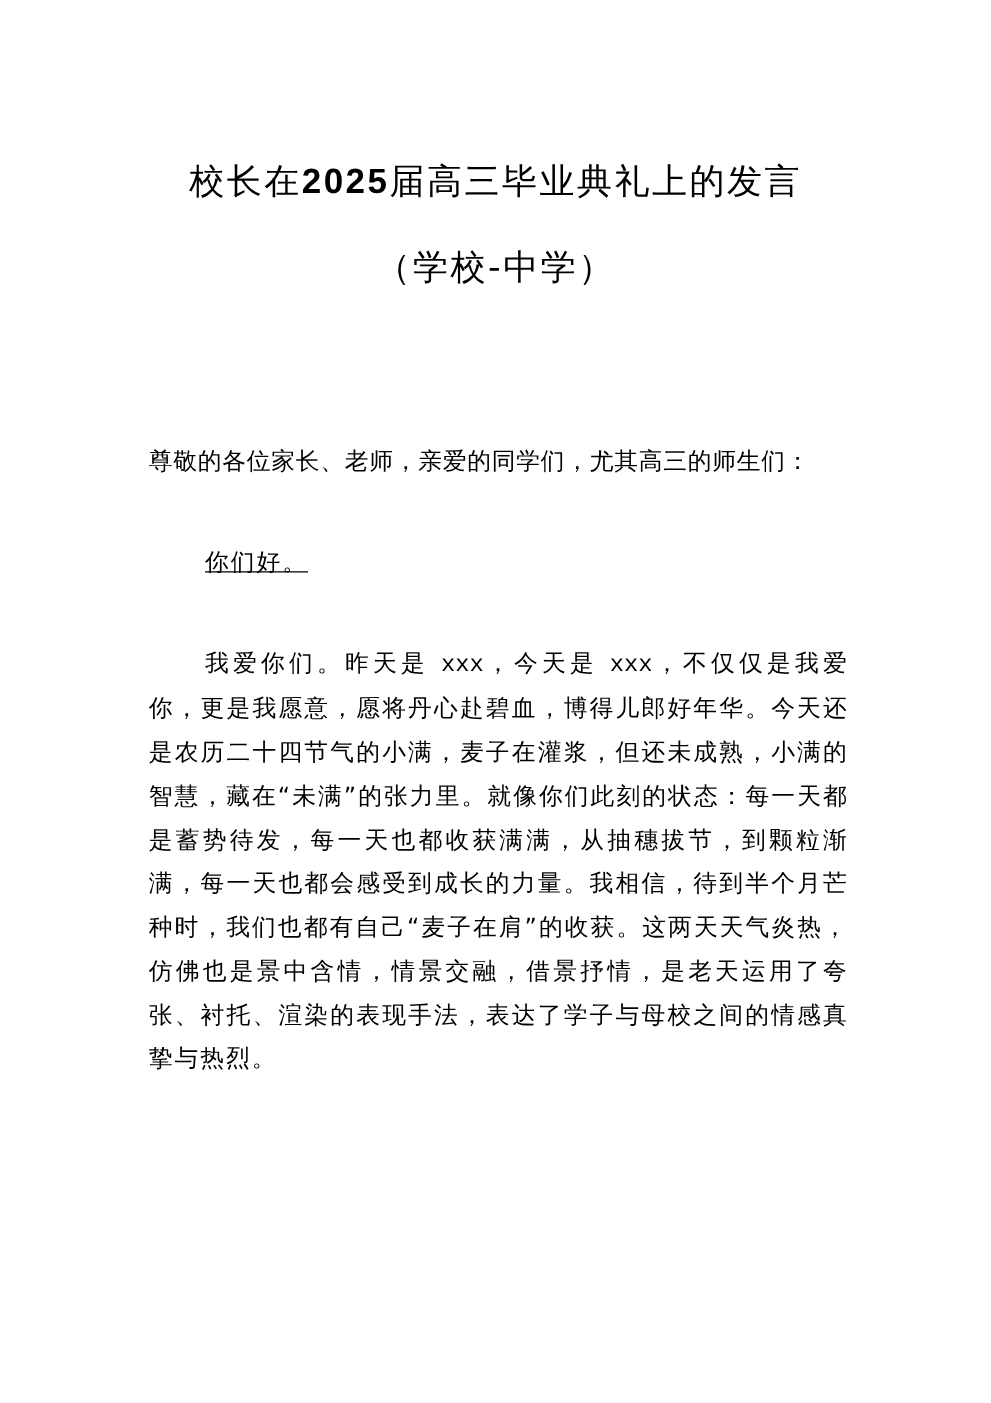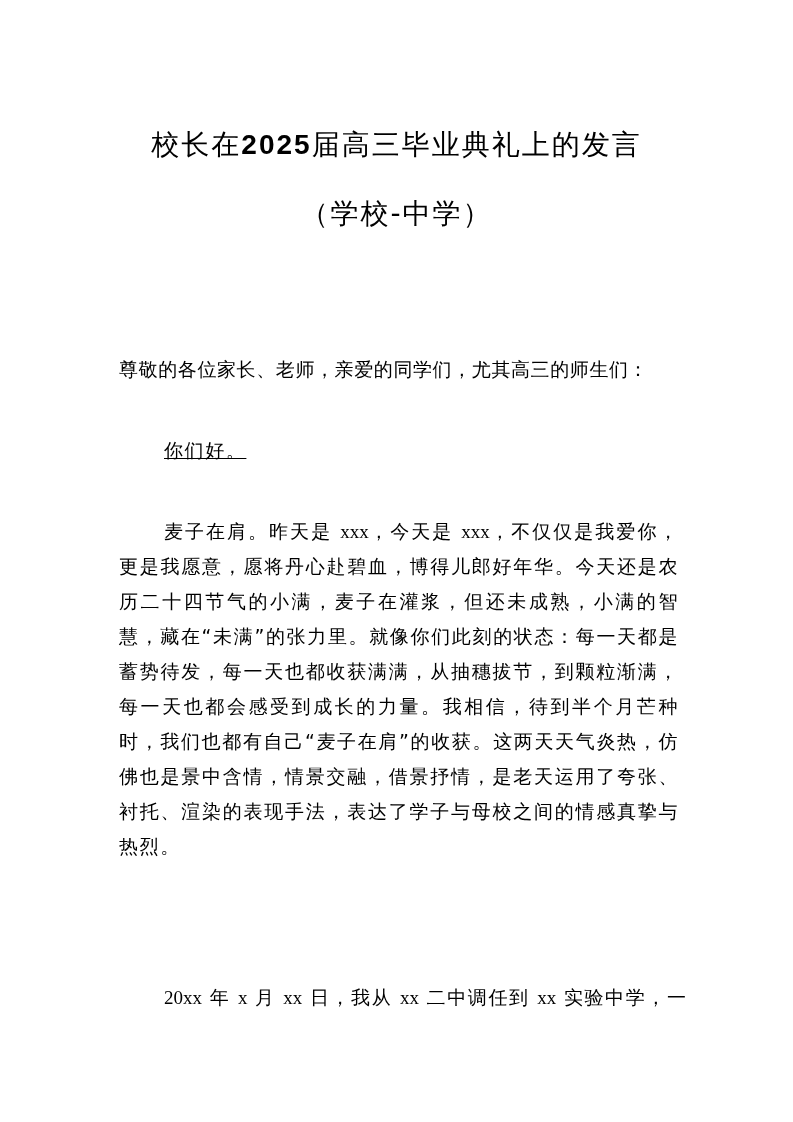--- a/index.html
+++ b/index.html
@@ -46,36 +46,35 @@
     line-height: 35px;
     letter-spacing: 1.6px;
     text-align: justify;
     text-align-last: left;
   }
   .p-salutation { top: 352px; letter-spacing: 0.6px; white-space: nowrap; }
   .p-greeting { top: 433px; text-indent: 45px; text-decoration: underline; }
   .p-main { top: 514px; text-indent: 45px; }
   .p-date { top: 980px; text-indent: 45px; white-space: nowrap; }
   .latin {
-    font-family: Liberation Serif, serif;
+    font-family: Liberation Mono, monospace;
     letter-spacing: 0;
   }
 </style>
 </head>
 <body>
 
 <div class="page">
 
   <div class="title title-main">
     <span>校长在</span><span class="num">2025</span><span>届高三毕业典礼上的发言</span>
   </div>
 
   <div class="title title-sub">（学校-中学）</div>
 
   <div class="body-text p-salutation">尊敬的各位家长、老师，亲爱的同学们，尤其高三的师生们：</div>
 
   <div class="body-text p-greeting">你们好。</div>
 
-  <div class="body-text p-main"><span>麦子在肩。昨天是 </span><span class="latin">xxx</span><span>，今天是 </span><span class="latin">xxx</span><span>，不仅仅是我爱你，更是我愿意，愿将丹心赴碧血，博得儿郎好年华。今天还是农历二十四节气的小满，麦子在灌浆，但还未成熟，小满的智慧，藏在“未满”的张力里。就像你们此刻的状态：每一天都是蓄势待发，每一天也都收获满满，从抽穗拔节，到颗粒渐满，每一天也都会感受到成长的力量。我相信，待到半个月芒种时，我们也都有自己“麦子在肩”的收获。这两天天气炎热，仿佛也是景中含情，情景交融，借景抒情，是老天运用了夸张、衬托、渲染的表现手法，表达了学子与母校之间的情感真挚与热烈。</span></div>
+  <div class="body-text p-main"><span>我爱你们。昨天是 </span><span class="latin">xxx</span><span>，今天是 </span><span class="latin">xxx</span><span>，不仅仅是我爱你，更是我愿意，愿将丹心赴碧血，博得儿郎好年华。今天还是农历二十四节气的小满，麦子在灌浆，但还未成熟，小满的智慧，藏在“未满”的张力里。就像你们此刻的状态：每一天都是蓄势待发，每一天也都收获满满，从抽穗拔节，到颗粒渐满，每一天也都会感受到成长的力量。我相信，待到半个月芒种时，我们也都有自己“麦子在肩”的收获。这两天天气炎热，仿佛也是景中含情，情景交融，借景抒情，是老天运用了夸张、衬托、渲染的表现手法，表达了学子与母校之间的情感真挚与热烈。</span></div>
 
-  <div class="body-text p-date"><span class="latin">20xx</span><span> 年 </span><span class="latin">x</span><span> 月 </span><span class="latin">xx</span><span> 日，我从 </span><span class="latin">xx</span><span> 二中调任到 </span><span class="latin">xx</span><span> 实验中学，一</span></div>
 
 </div>
 
 </body></html>

